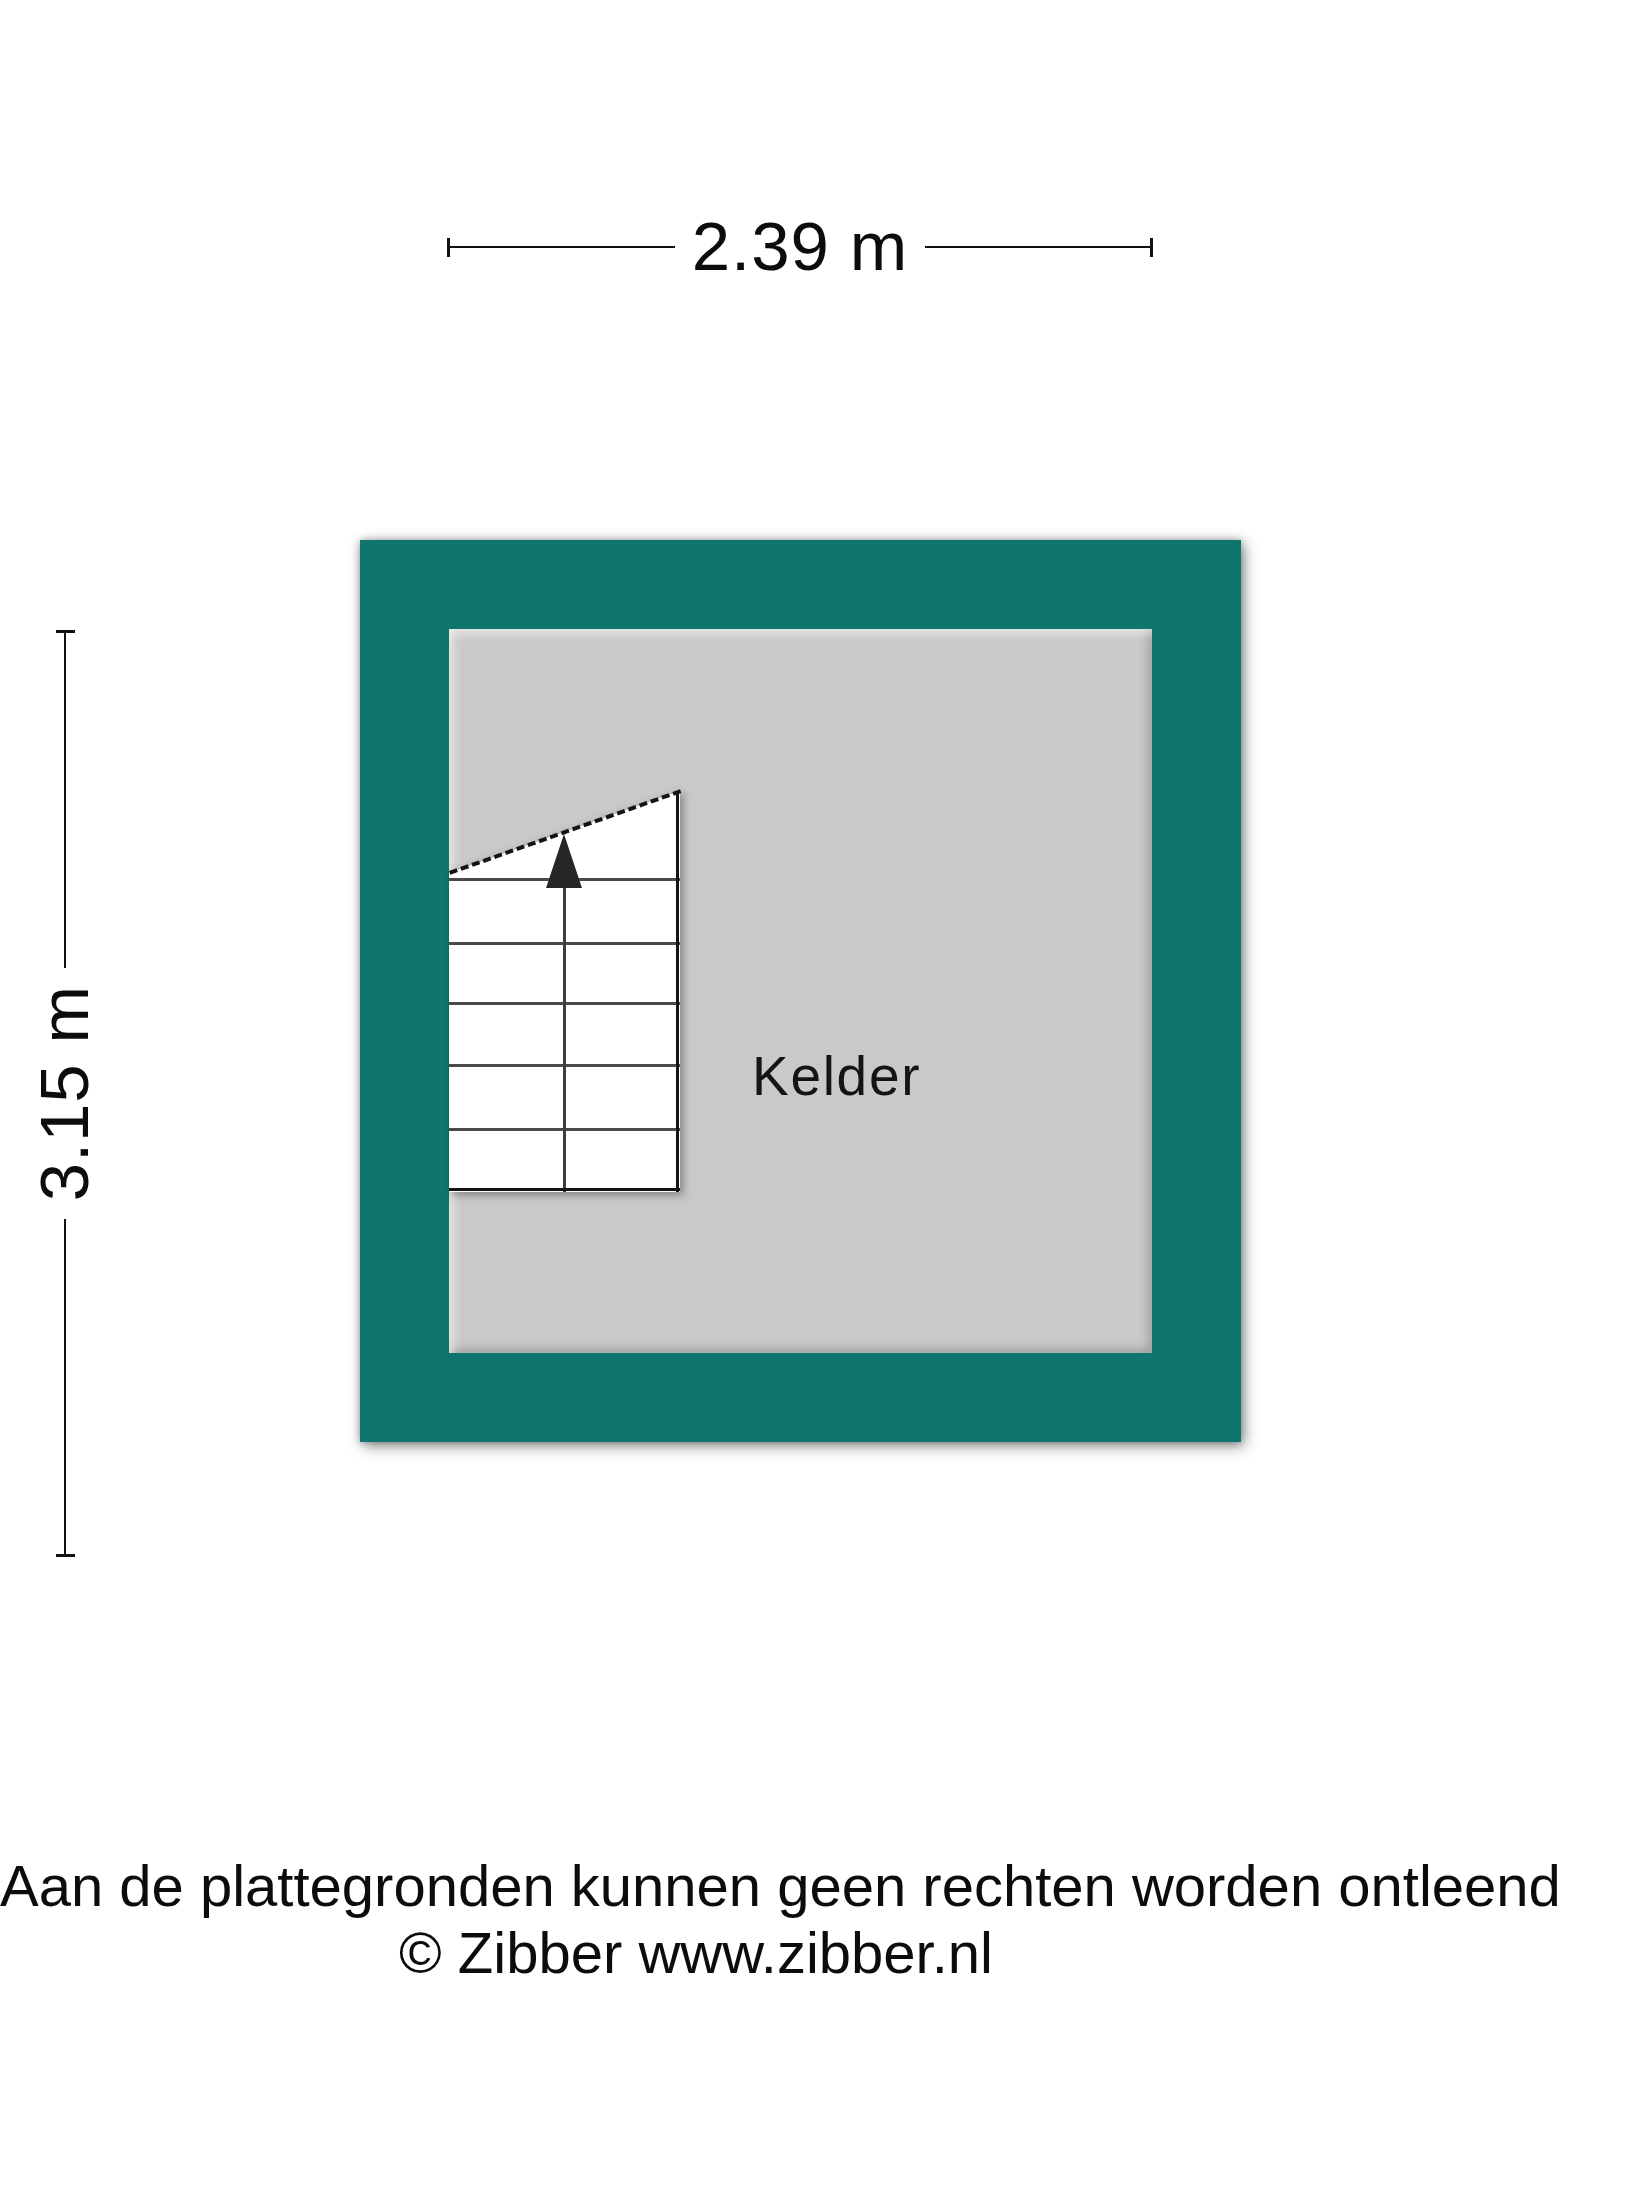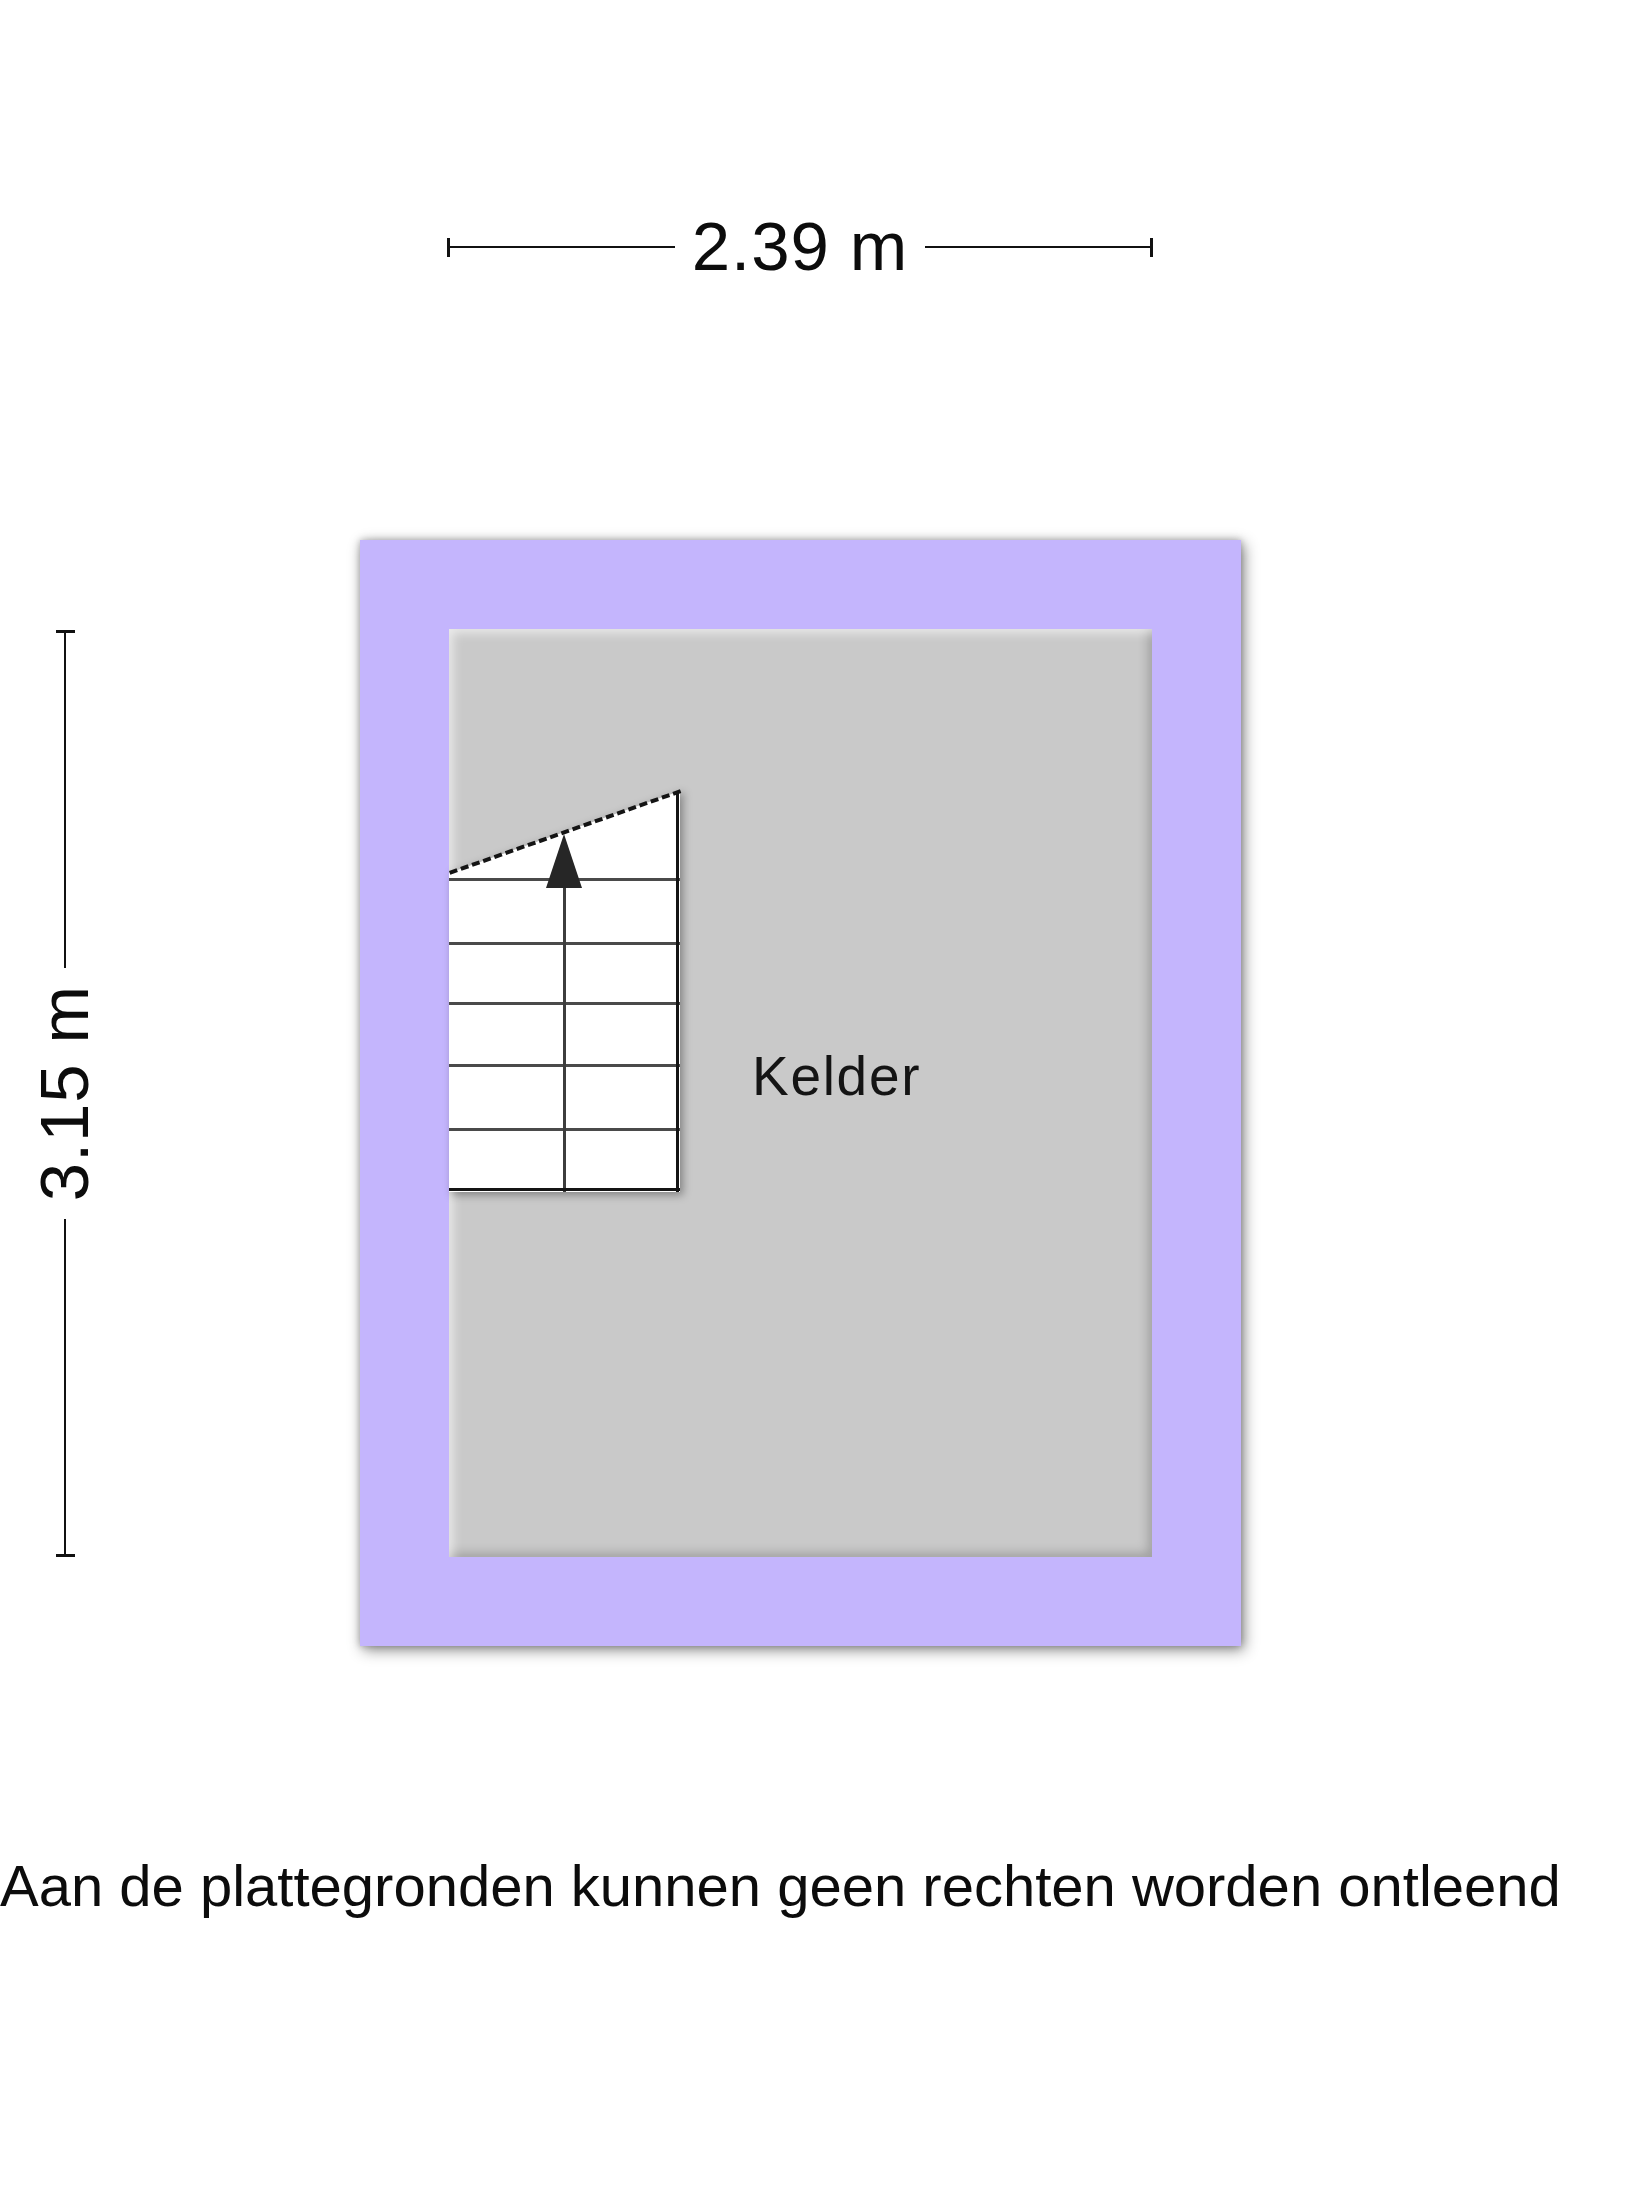--- a/index.html
+++ b/index.html
@@ -34,22 +34,22 @@
   .dim-v .tick { width: 19px; height: 3.4px; background: #111111; flex: 0 0 auto; }
   .dim-v .dline { flex: 1 1 auto; width: 2.6px; background: #111111; }
   .dim-v .dim-label {
     padding: 17px 0;
     writing-mode: vertical-rl; transform: rotate(180deg);
     line-height: 62px;
   }
 
   
   .plan {
-    position: absolute; left: 360px; top: 540px; width: 881px; height: 1106px;
-    background: #c4b5fd;
+    position: absolute; left: 360px; top: 540px; width: 881px; height: 902px;
+    background: #0f766e;
     box-shadow: 2.6px 4.3px 13.8px rgba(0,0,0,0.45), 0 0 6.9px rgba(0,0,0,0.25);
     text-align: center;
   }
   .floor {
     position: absolute; left: 89px; top: 89px; right: 89px; bottom: 89px;
     background: #c9c9c9;
     box-shadow: inset 6px 6px 10.3px -2.6px rgba(255,255,255,0.65),
                 inset -6px -6px 10.3px -2.6px rgba(0,0,0,0.22);
   }
 
@@ -137,16 +137,17 @@
           <div class="up-arrow"></div>
         </div>
       </div>
 
       <div class="room-label">Kelder</div>
     </div>
   </div>
 
   <div class="footer">
     <div class="line">Aan de plattegronden kunnen geen rechten worden ontleend</div>
+    <div class="line">© Zibber www.zibber.nl</div>
   </div>
 
 </div>
 
 
 </body></html>

